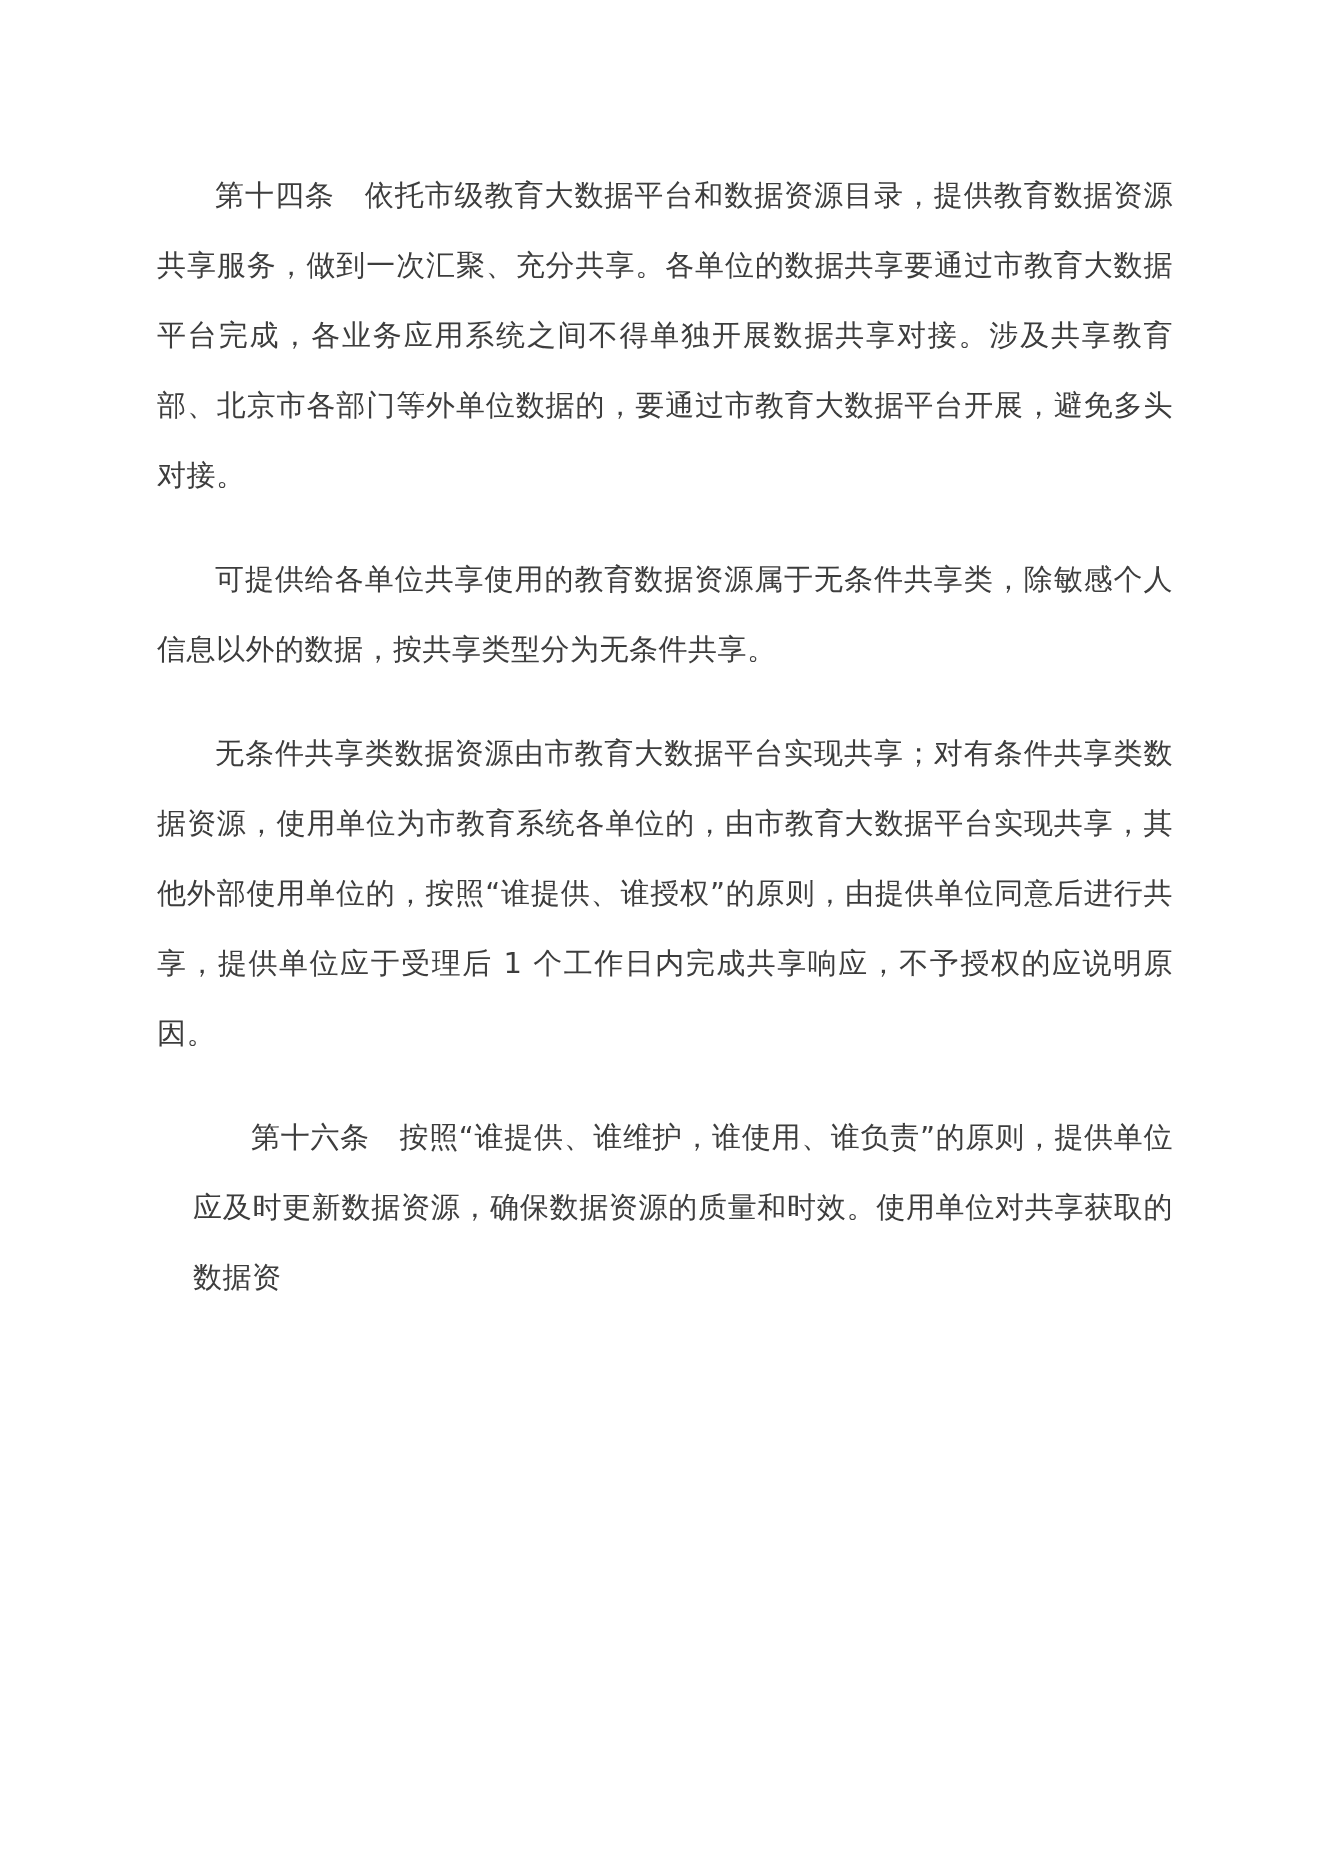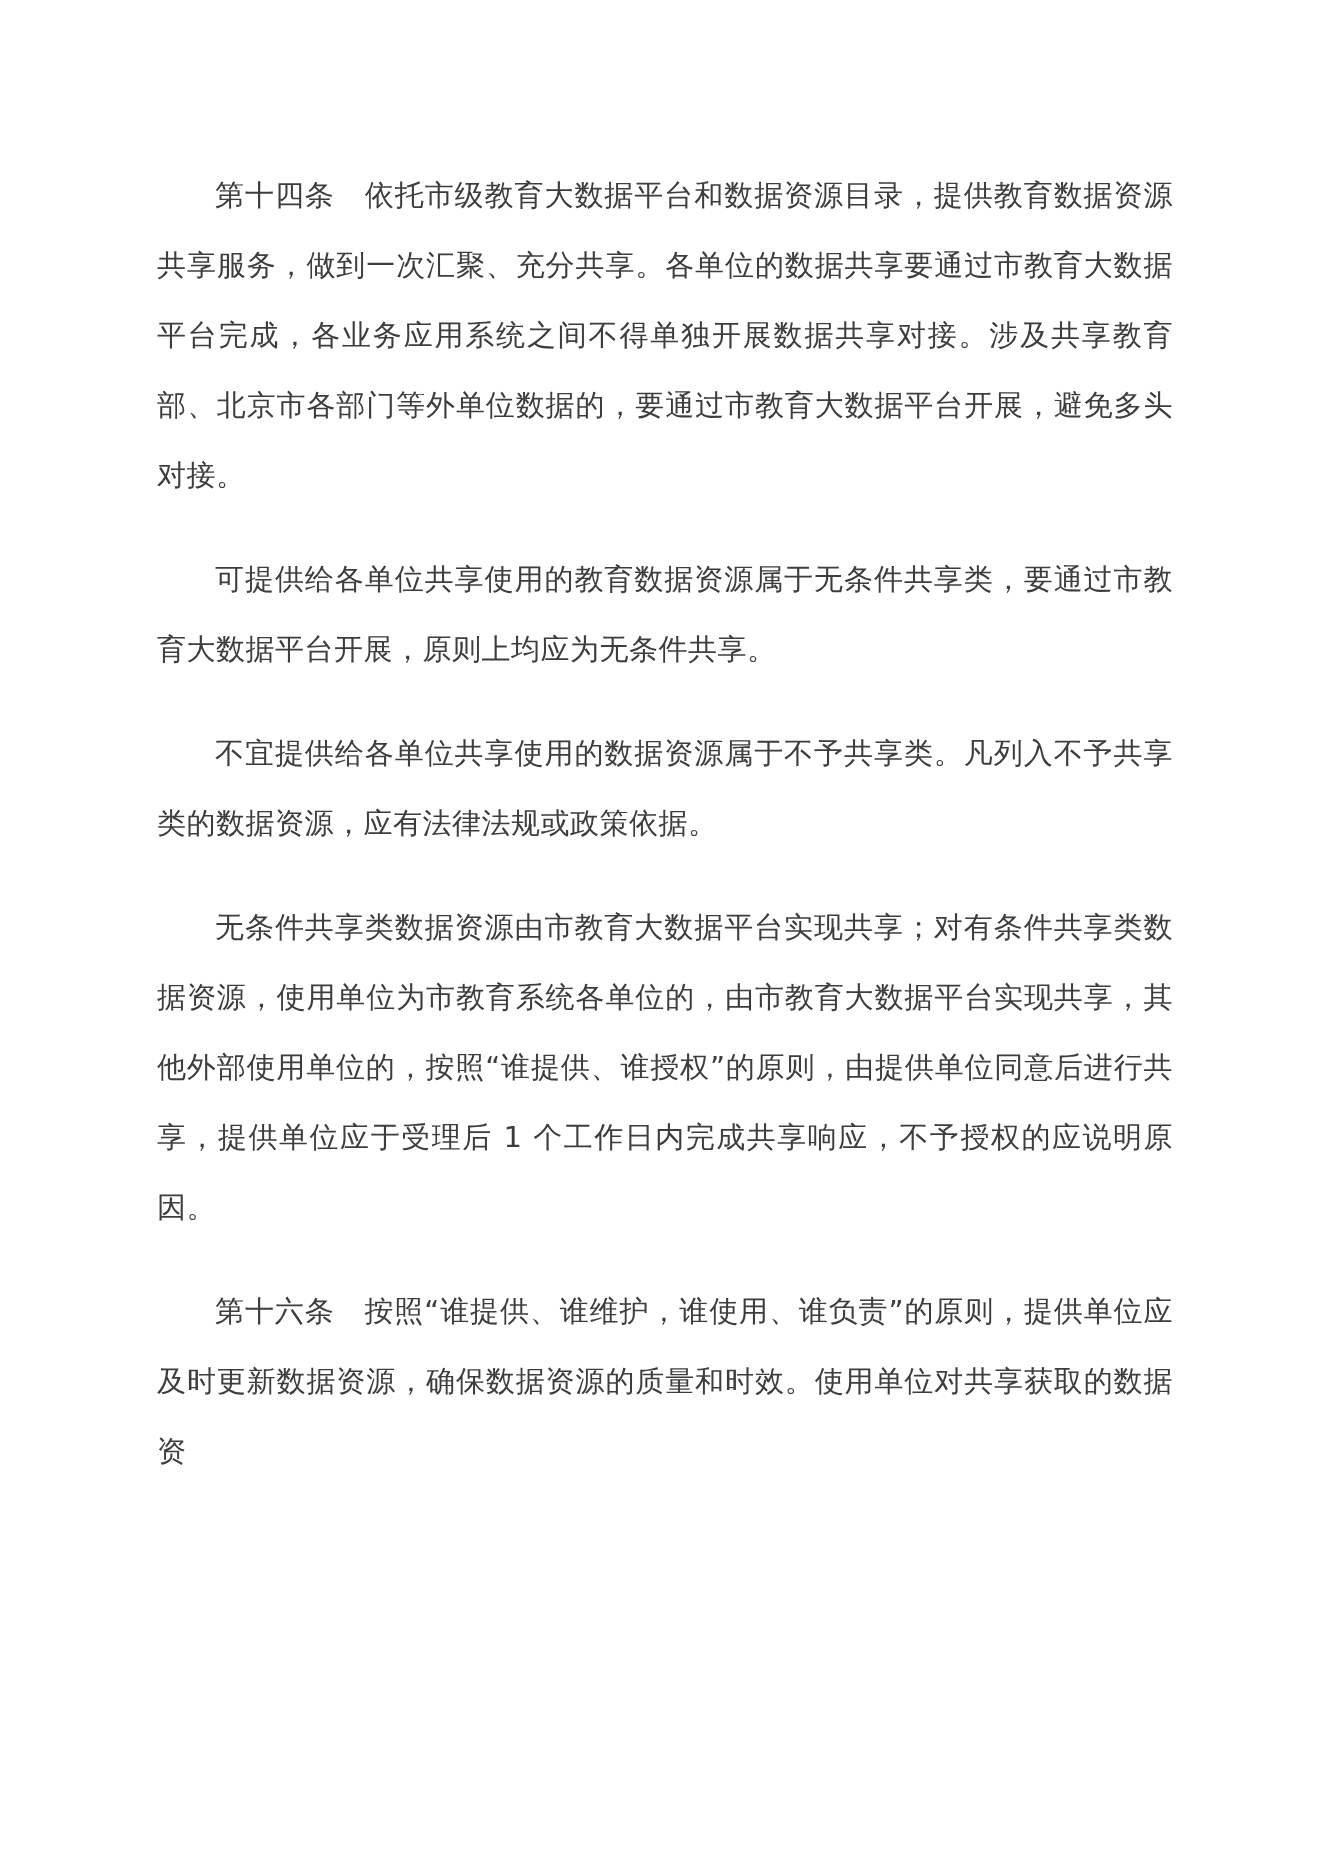--- a/index.html
+++ b/index.html
@@ -25,30 +25,30 @@
     text-align: justify;
     text-justify: inter-ideograph;
     text-indent: 2em;
     letter-spacing: 0.5px;
     margin: 0 0 34px 0;
     word-break: break-all;
     overflow-wrap: break-word;
   }
   .doc-paragraph:last-child {
     margin-bottom: 0;
+    margin-left: 36px;
   }
 </style>
 </head>
 <body>
 
 <div class="page">
   <p class="doc-paragraph">第十四条　依托市级教育大数据平台和数据资源目录，提供教育数据资源共享服务，做到一次汇聚、充分共享。各单位的数据共享要通过市教育大数据平台完成，各业务应用系统之间不得单独开展数据共享对接。涉及共享教育部、北京市各部门等外单位数据的，要通过市教育大数据平台开展，避免多头对接。</p>
 
 
-  <p class="doc-paragraph">可提供给各单位共享使用的教育数据资源属于无条件共享类，要通过市教育大数据平台开展，原则上均应为无条件共享。</p>
+  <p class="doc-paragraph">可提供给各单位共享使用的教育数据资源属于无条件共享类，除敏感个人信息以外的数据，按共享类型分为无条件共享。</p>
 
 
-  <p class="doc-paragraph">不宜提供给各单位共享使用的数据资源属于不予共享类。凡列入不予共享类的数据资源，应有法律法规或政策依据。</p>
 
   <p class="doc-paragraph">无条件共享类数据资源由市教育大数据平台实现共享；对有条件共享类数据资源，使用单位为市教育系统各单位的，由市教育大数据平台实现共享，其他外部使用单位的，按照“谁提供、谁授权”的原则，由提供单位同意后进行共享，提供单位应于受理后 1 个工作日内完成共享响应，不予授权的应说明原因。</p>
 
   <p class="doc-paragraph">第十六条　按照“谁提供、谁维护，谁使用、谁负责”的原则，提供单位应及时更新数据资源，确保数据资源的质量和时效。使用单位对共享获取的数据资</p>
 </div>
 
 </body></html>

